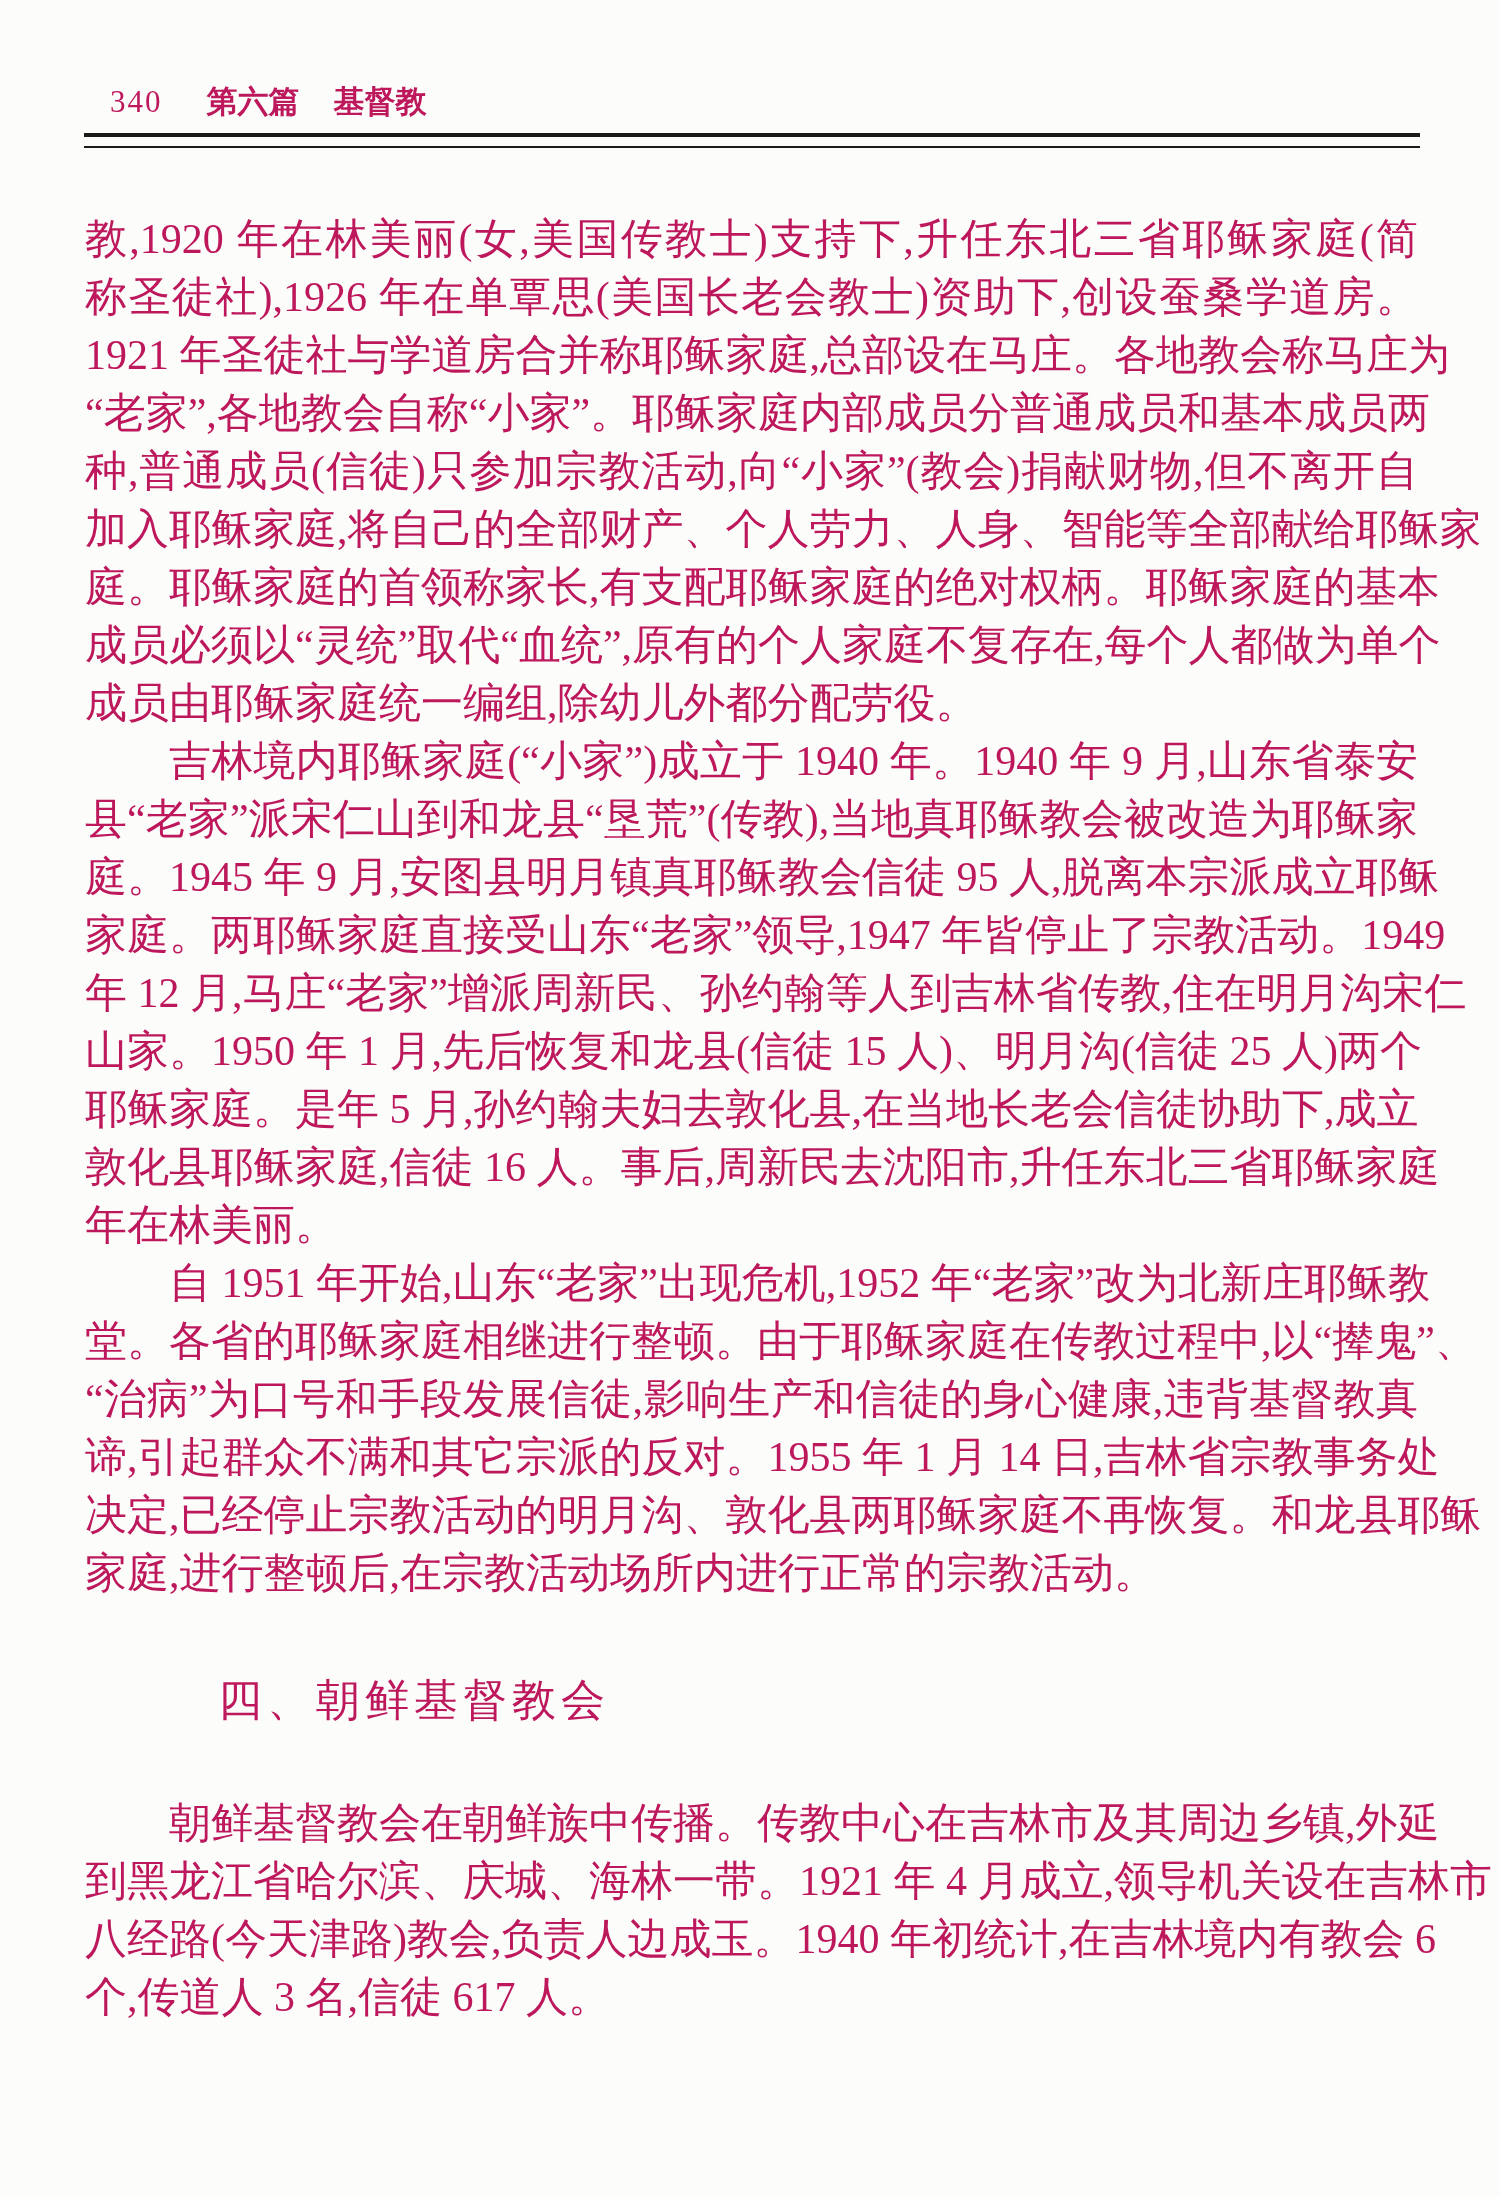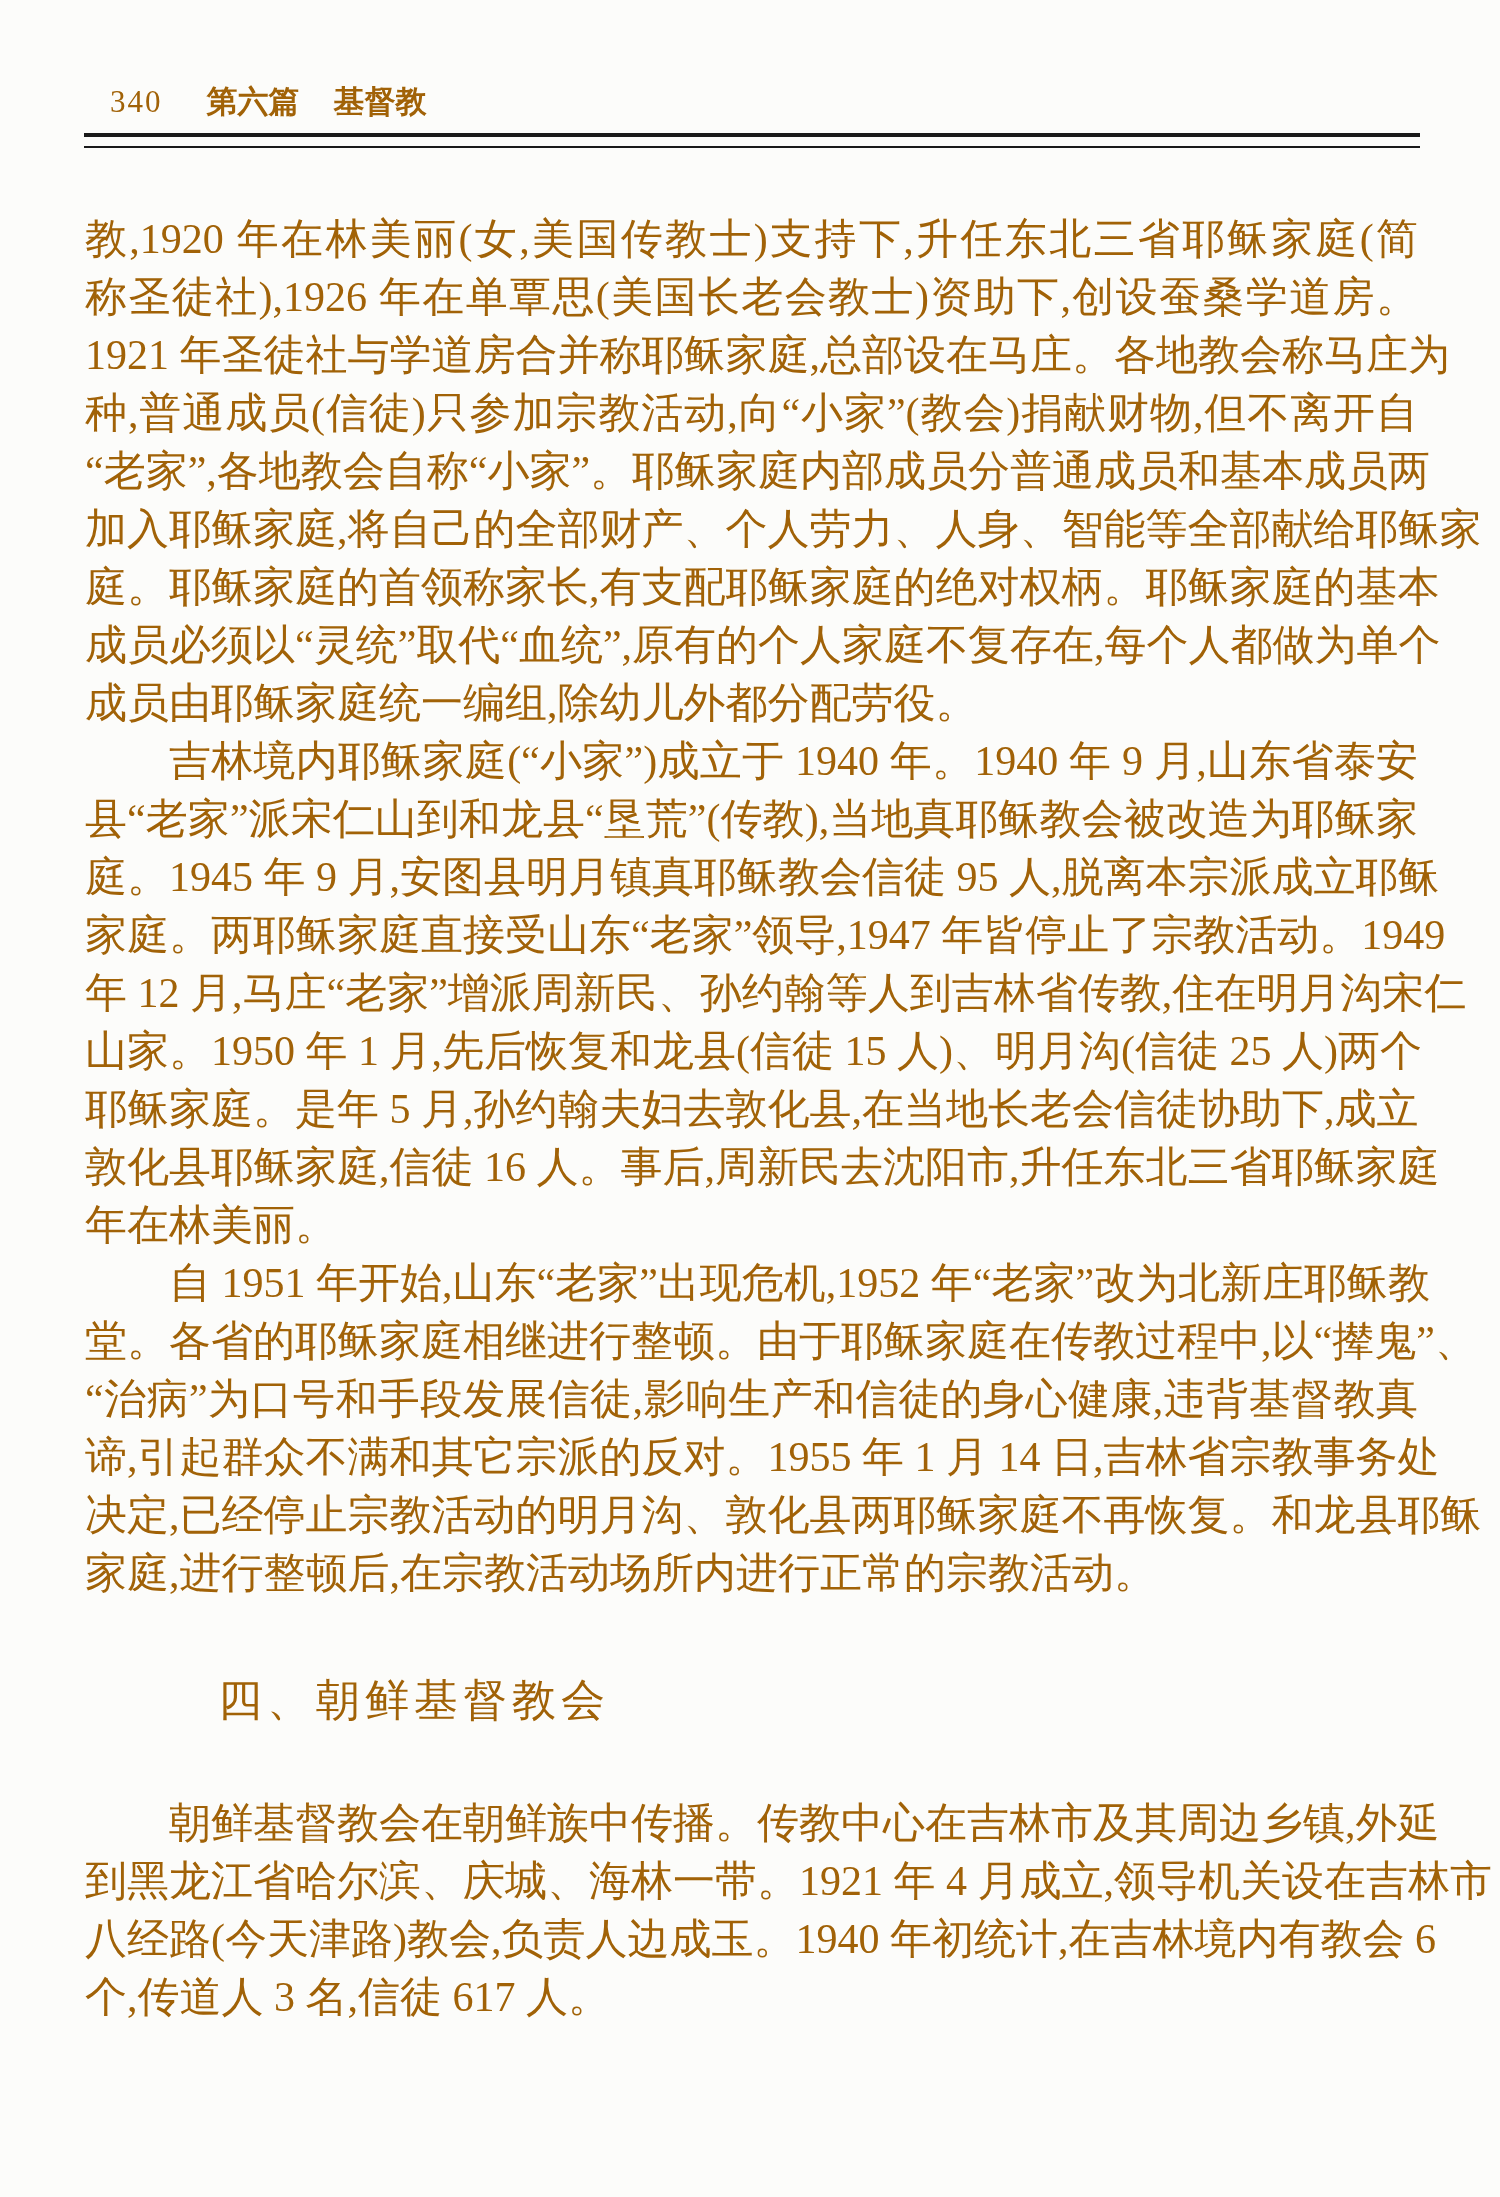--- a/index.html
+++ b/index.html
@@ -1,21 +1,21 @@
 <!DOCTYPE html>
 <html><head>
 <meta charset="utf-8">
 <style>
   html,body{margin:0;padding:0;background:#e8e8e6;}
   .page{
     position:relative;
     width:1500px;height:2197px;
     margin:0 auto;
     background:#fcfcfa;
-    color:#a16207;
+    color:#be185d;
     font-family:"Liberation Serif","DejaVu Serif",serif;
     overflow:hidden;
     box-sizing:border-box;
   }
   .page-header{
     padding:84px 0 0 110px;
     font-size:31px;
     line-height:36px;
     white-space:nowrap;
   }
@@ -73,22 +73,22 @@
 <div class="page">
   <div class="page-header">
     <span class="pagenum">340</span><span class="part">第六篇</span><span class="chapter">基督教</span>
   </div>
   <div class="header-rule"></div>
   <div class="body-text" id="body-text">
       <div class="para">
         <div class="line">教,1920 年在林美丽(女,美国传教士)支持下,升任东北三省耶稣家庭(简</div>
         <div class="line">称圣徒社),1926 年在单覃思(美国长老会教士)资助下,创设蚕桑学道房。</div>
         <div class="line">1921 年圣徒社与学道房合并称耶稣家庭,总部设在马庄。各地教会称马庄为</div>
+        <div class="line">“老家”,各地教会自称“小家”。耶稣家庭内部成员分普通成员和基本成员两</div>
         <div class="line">种,普通成员(信徒)只参加宗教活动,向“小家”(教会)捐献财物,但不离开自</div>
-        <div class="line">“老家”,各地教会自称“小家”。耶稣家庭内部成员分普通成员和基本成员两</div>
         <div class="line">加入耶稣家庭,将自己的全部财产、个人劳力、人身、智能等全部献给耶稣家</div>
         <div class="line">庭。耶稣家庭的首领称家长,有支配耶稣家庭的绝对权柄。耶稣家庭的基本</div>
         <div class="line">成员必须以“灵统”取代“血统”,原有的个人家庭不复存在,每个人都做为单个</div>
         <div class="line last">成员由耶稣家庭统一编组,除幼儿外都分配劳役。</div>
       </div>
       <div class="para">
         <div class="line indent">吉林境内耶稣家庭(“小家”)成立于 1940 年。1940 年 9 月,山东省泰安</div>
         <div class="line">县“老家”派宋仁山到和龙县“垦荒”(传教),当地真耶稣教会被改造为耶稣家</div>
         <div class="line">庭。1945 年 9 月,安图县明月镇真耶稣教会信徒 95 人,脱离本宗派成立耶稣</div>
         <div class="line">家庭。两耶稣家庭直接受山东“老家”领导,1947 年皆停止了宗教活动。1949</div>

